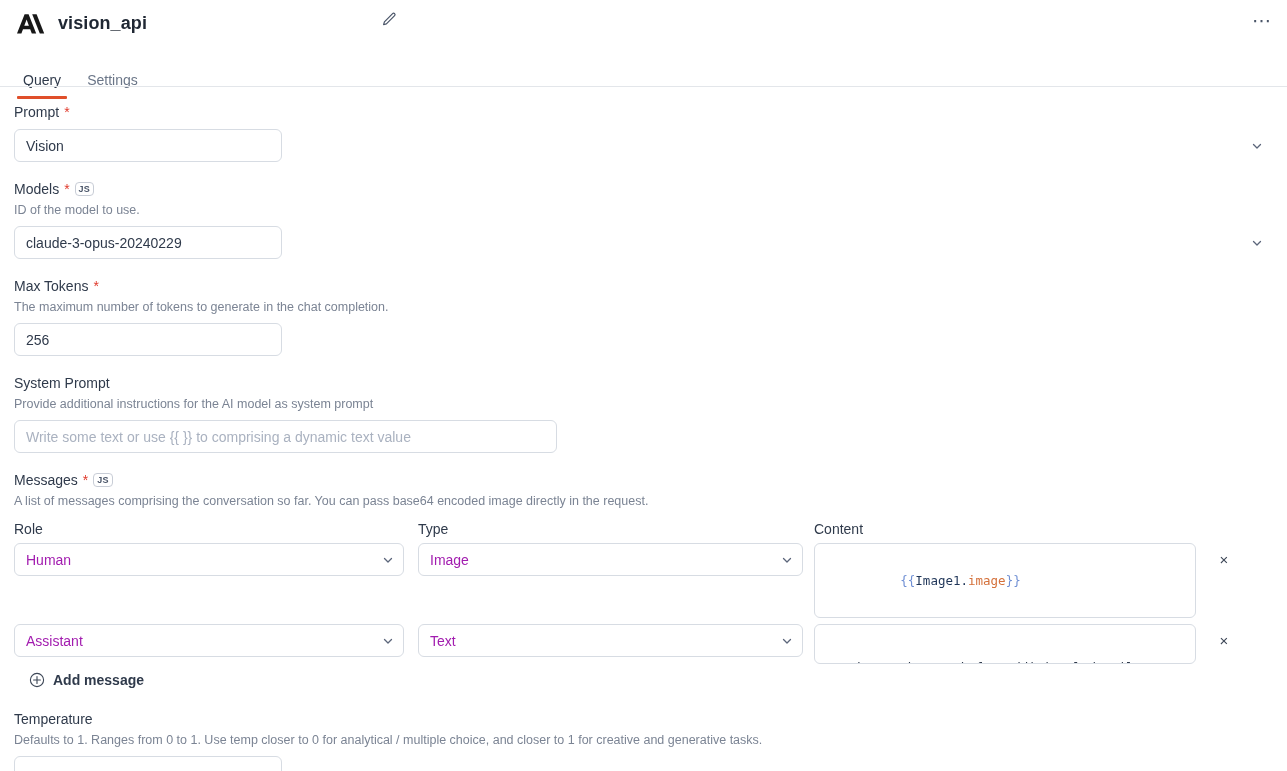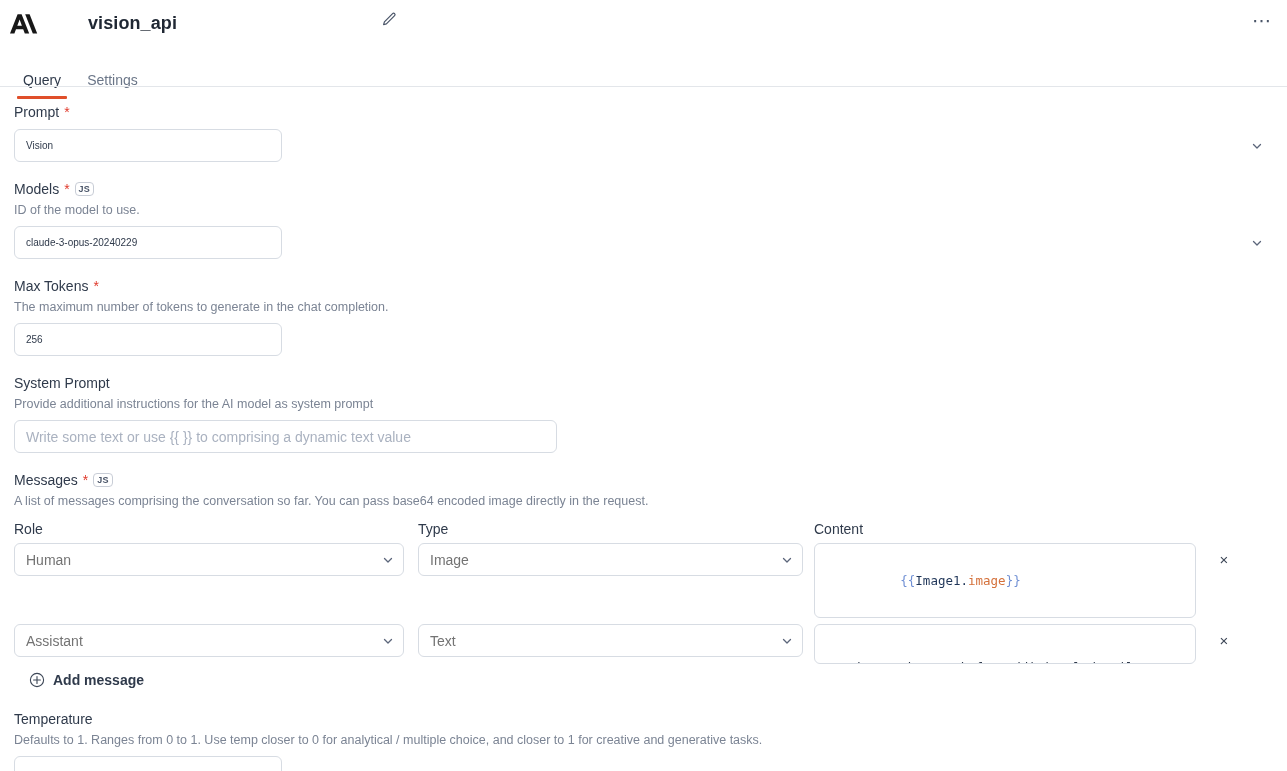--- a/index.html
+++ b/index.html
@@ -14,22 +14,21 @@
     overflow: hidden;
   }
   .page { position: relative; width: 1287px; height: 771px; background:#fff; }
 
   
   .header {
     position: relative;
     height: 47px;
     display: flex;
     align-items: center;
-    padding-left: 7px;
-    gap: 37px;
+    padding-left: 14px;
   }
   .brand-logo {
     width: 32px; height: 24px;
     display: flex; align-items: center; justify-content: center;
     margin-right: 12px;
   }
   .brand-logo svg { display:block; }
   .app-title {
     font-size: 18px;
     font-weight: 600;
@@ -125,21 +124,21 @@
   .control {
     margin-top: 8px;
     position: relative;
   }
   .select, .textinput {
     width: 268px;
     height: 33px;
     border: 1px solid #d7dce3;
     border-radius: 6px;
     background:#fff;
-    font-size: 10px;
+    font-size: 14px;
     color: #2f3a4b;
     padding: 0 30px 0 11px;
     display:flex;
     align-items:center;
     cursor: pointer;
     white-space: nowrap;
     overflow: hidden;
   }
   .textinput { cursor: text; padding-right: 11px; }
   .chev {
@@ -182,21 +181,21 @@
     align-items: flex-start;
     margin-top: 6px;
   }
   .msg-row .sel-wrap { position: relative; }
   .sel-role, .sel-type {
     height: 33px;
     border: 1px solid #d7dce3;
     border-radius: 6px;
     background:#fff;
     font-size: 14px;
-    color:#737373;
+    color:#a21caf;
     padding: 0 30px 0 11px;
     display:flex;
     align-items:center;
     cursor:pointer;
   }
   .sel-role { width: 390px; }
   .sel-type { width: 385px; }
 
   .content-box {
     width: 382px;

